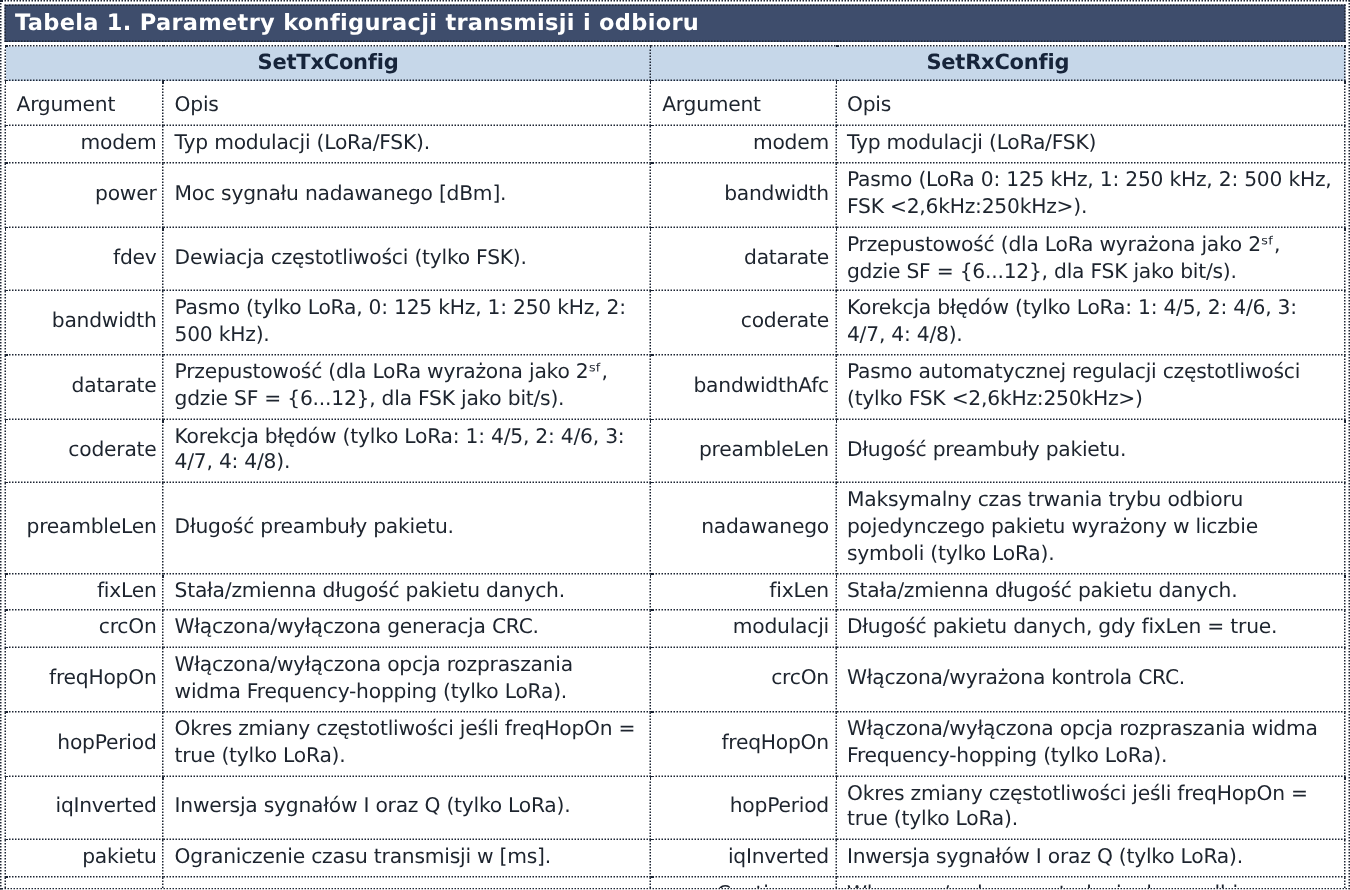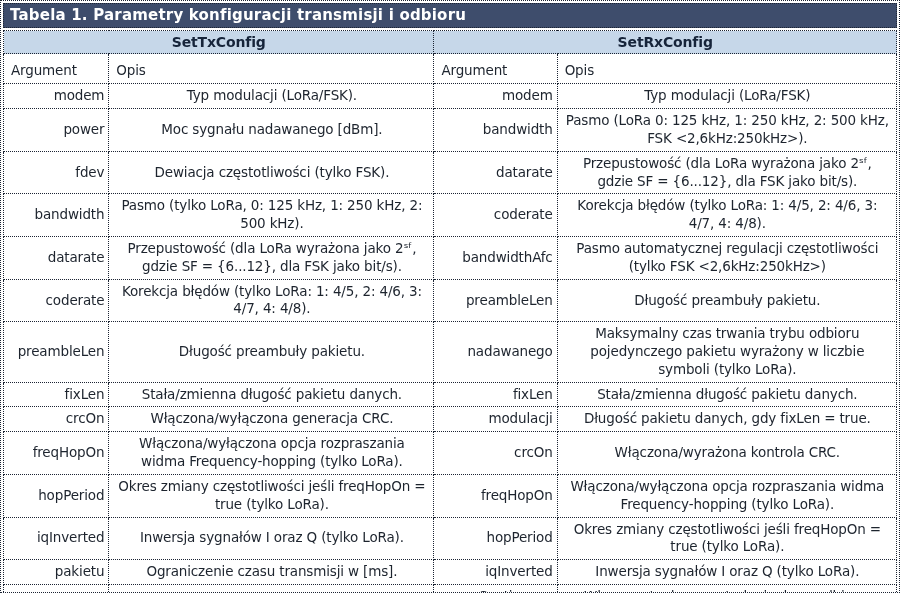--- a/index.html
+++ b/index.html
@@ -51,21 +51,21 @@
     text-align: center;
     padding: 2px 0;
   }
   tr.col-row th {
     font-weight: normal;
     text-align: left;
     padding: 8px 6px 3px 7px;
     background: #ffffff;
   }
   td.arg  { padding: 3px 4px 3px 7px; text-align: right; }
-  td.desc { padding: 3px 6px 3px 7px; text-align: center; }
+  td.desc { padding: 3px 6px 3px 7px; }
   col.c-arg-tx { width: 11.8%; }
   col.c-desc-tx { width: 36.4%; }
   col.c-arg-rx { width: 13.8%; }
   col.c-desc-rx { width: 38.0%; }
 </style>
 </head>
 <body>
 
 <div class="page">
   <div class="title-bar">

